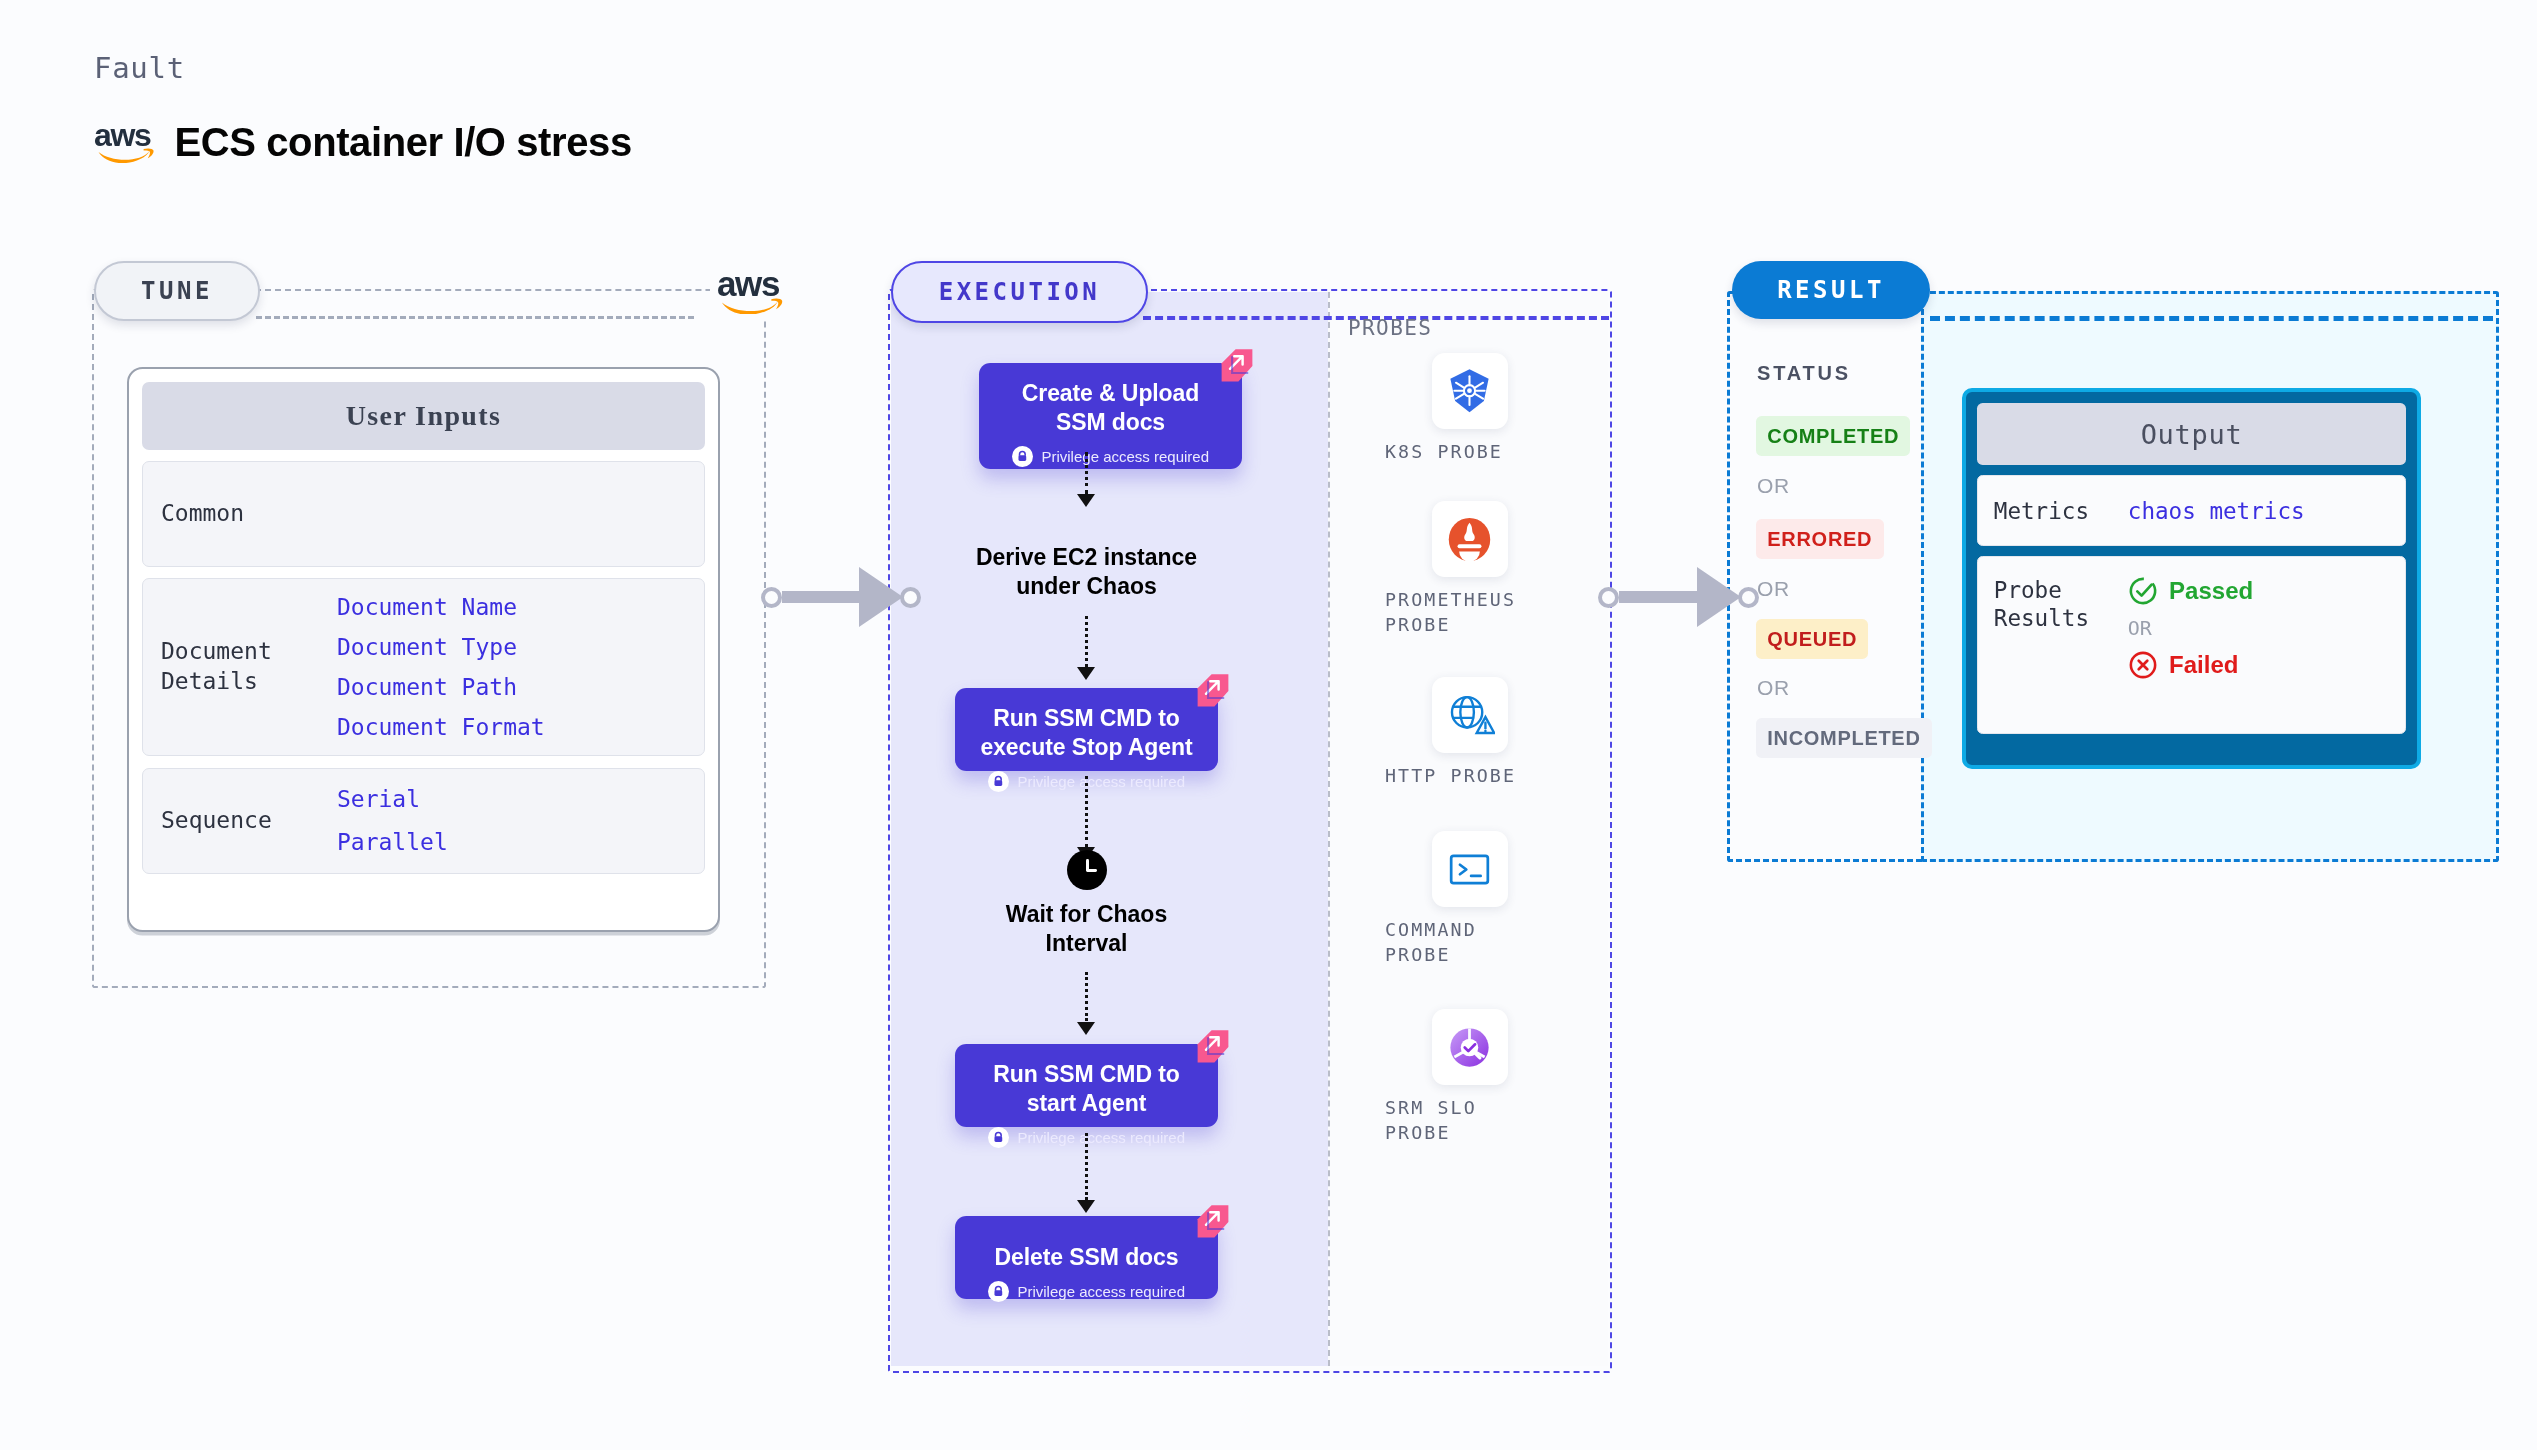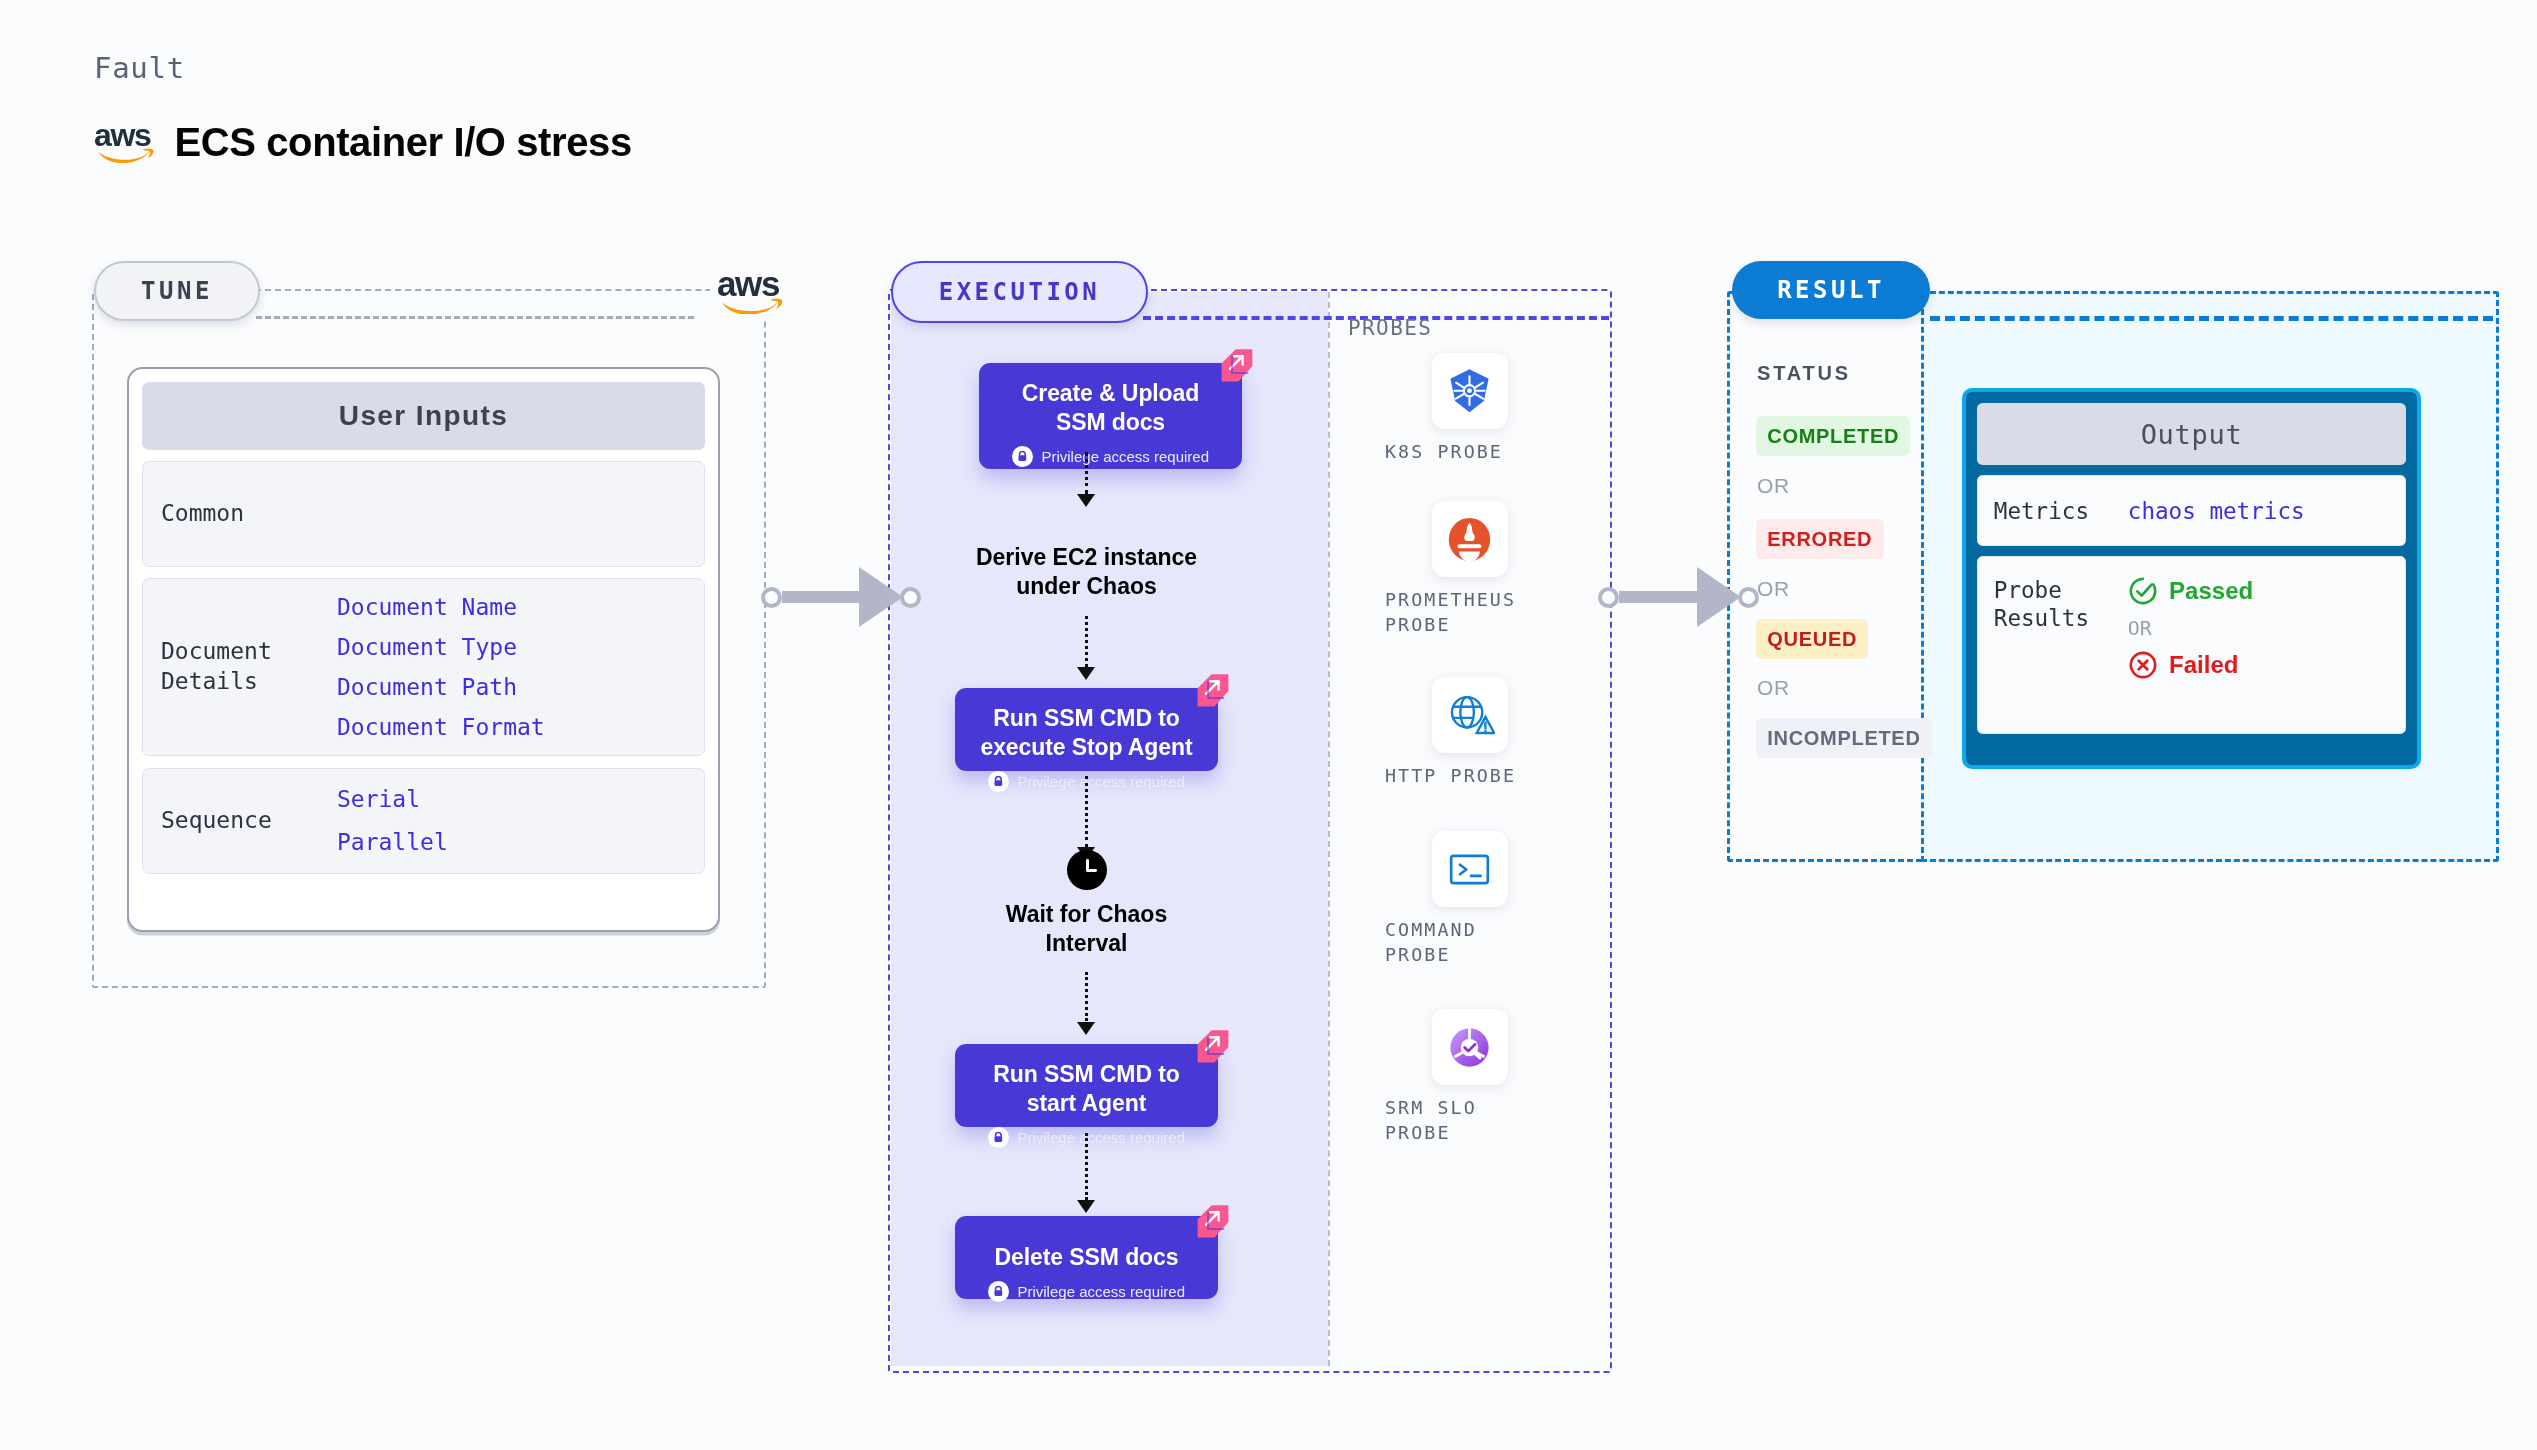--- a/index.html
+++ b/index.html
@@ -42,21 +42,21 @@
   
   #tune-card{
     left:127px;top:367px;width:593px;height:565px;
     background:#ffffff;border:2.8px solid #9aa1ae;border-radius:15.5px;
     box-shadow:0 3.5px 0 rgba(120,128,145,.35);
     padding:12.7px;box-sizing:border-box;
   }
   .ui-head{
     background:#d9dbe7;border-radius:7px;height:68px;
     display:flex;align-items:center;justify-content:center;
-    font-family:Liberation Sans, sans-serif;font-size:28px;color:#3b4252;font-weight:700;letter-spacing:1.4px;
+    font-family:Liberation Serif, serif;font-size:28px;color:#3b4252;font-weight:700;letter-spacing:1.4px;
   }
   .ui-group{
     margin-top:11.3px;border:1.4px solid #dfe2ea;border-radius:7px;background:#f4f5f9;
     display:flex;align-items:center;padding:15.5px 18.3px;box-sizing:border-box;
   }
   .ui-group .gl{
     font-family:"DejaVu Sans Mono",monospace;font-size:23px;color:#2d3240;width:176px;flex:none;line-height:1.3;
   }
   .ui-group .gv{display:flex;flex-direction:column;gap:17px;}
   .ui-group .gv span{font-family:"DejaVu Sans Mono",monospace;font-size:23px;color:#3b2fe0;font-weight:500;}

